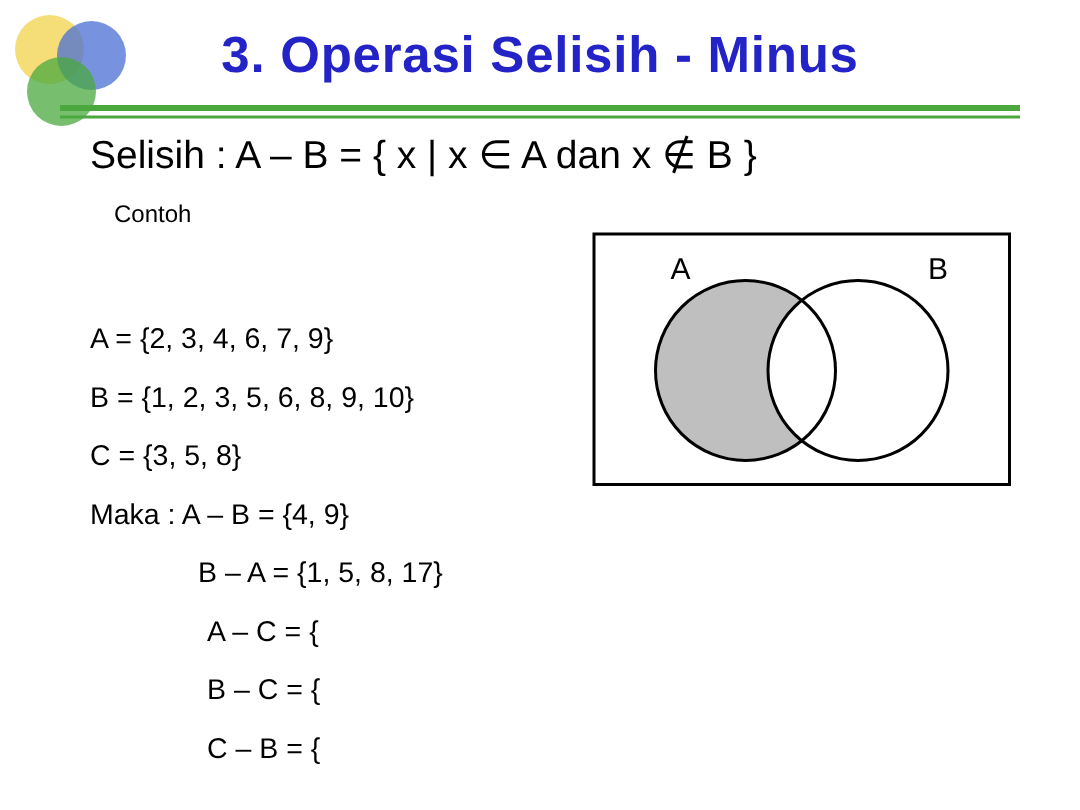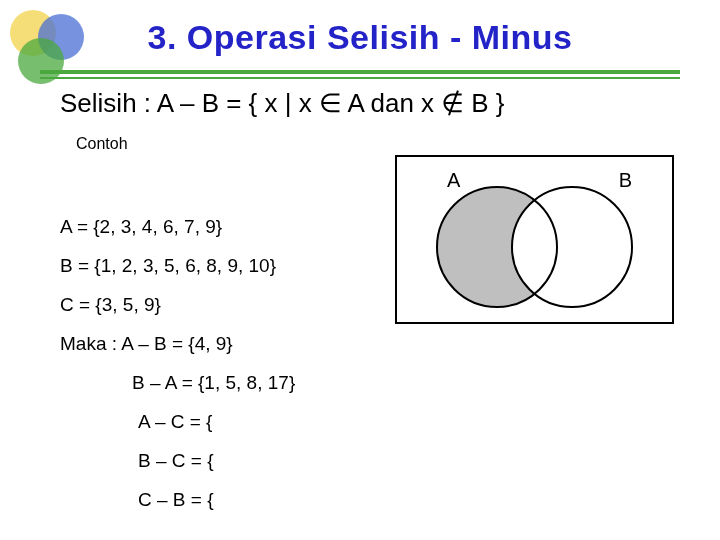--- a/index.html
+++ b/index.html
@@ -115,21 +115,21 @@
 <div class="hr1"></div>
 <div class="hr2"></div>
 
 <div class="def">Selisih :  A – B  =  { x | x ∈ A   dan   x  ∉ B }</div>
 
 <div class="contoh-label">Contoh</div>
 
 <div class="lines">
   <div>A = {2, 3, 4, 6, 7, 9}</div>
   <div>B = {1, 2, 3, 5, 6, 8, 9, 10}</div>
-  <div>C = {3, 5, 9}</div>
+  <div>C = {3, 5, 8}</div>
   <div>Maka :   A – B = {4, 9}</div>
   <div style="padding-left:72px">B – A = {1, 5, 8, 17}</div>
   <div style="padding-left:78px">A – C = {</div>
   <div style="padding-left:78px">B – C = {</div>
   <div style="padding-left:78px">C – B = {</div>
 </div>
 
 <div class="venn-box">
   <svg class="venn-svg" viewBox="0 0 275 165">
     <defs>

